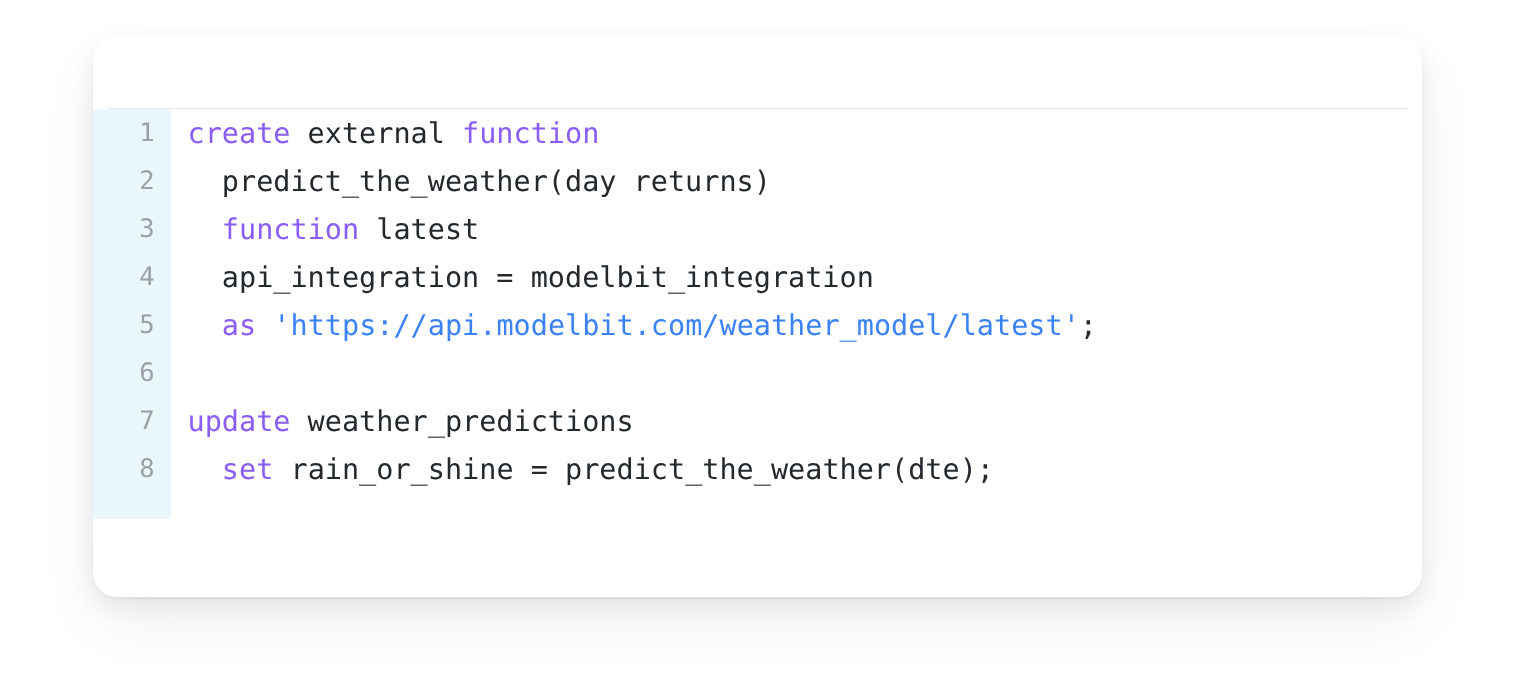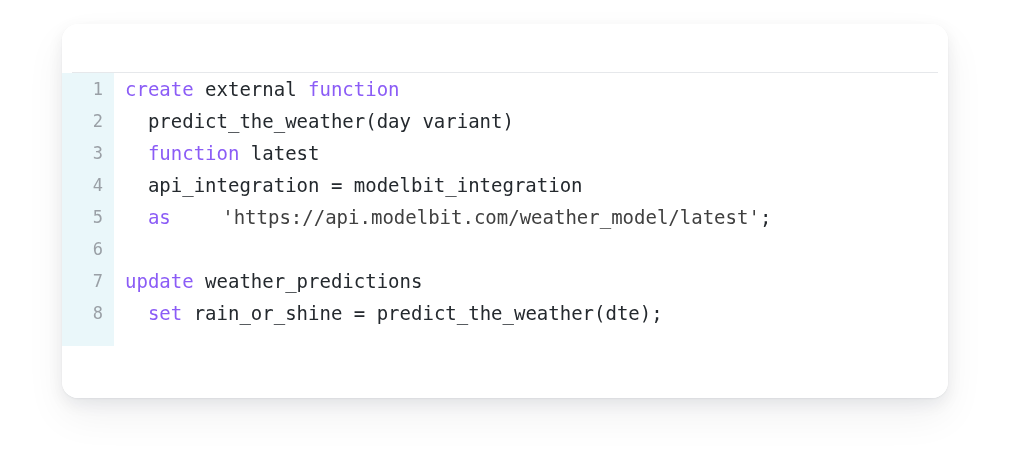--- a/index.html
+++ b/index.html
@@ -107,21 +107,21 @@
     padding-left: 11px;
     white-space: pre;
     font-family: "DejaVu Sans Mono", "Liberation Mono", monospace;
     font-size: 19px;
     line-height: 32px;
     color: #24292e;
     letter-spacing: 0px;
   }
 
   .tok-kw   { color: #8b5cf6; margin-top: 48px; }
-  .tok-str  { color: #404040; margin-left: 40px; }
+  .tok-str  { color: #3b82f6; }
   .tok-txt  { color: #24292e; }
 </style>
 </head>
 <body>
 
 <div class="stage">
 
   <div class="code-card">
 
     <div class="card-header"></div>
@@ -129,21 +129,21 @@
 
     <div class="editor">
       <div class="gutter-bg"></div>
       <div class="code-rows" id="code-rows">
           <div class="code-row">
             <div class="ln">1</div>
             <div class="code-text"><span class="tok-kw">create</span><span class="tok-txt"> external </span><span class="tok-kw">function</span></div>
           </div>
           <div class="code-row">
             <div class="ln">2</div>
-            <div class="code-text"><span class="tok-txt">  predict_the_weather(day variant)</span></div>
+            <div class="code-text"><span class="tok-txt">  predict_the_weather(day returns)</span></div>
           </div>
           <div class="code-row">
             <div class="ln">3</div>
             <div class="code-text"><span class="tok-txt">  </span><span class="tok-kw">function</span><span class="tok-txt"> latest</span></div>
           </div>
           <div class="code-row">
             <div class="ln">4</div>
             <div class="code-text"><span class="tok-txt">  api_integration = modelbit_integration</span></div>
           </div>
           <div class="code-row">

